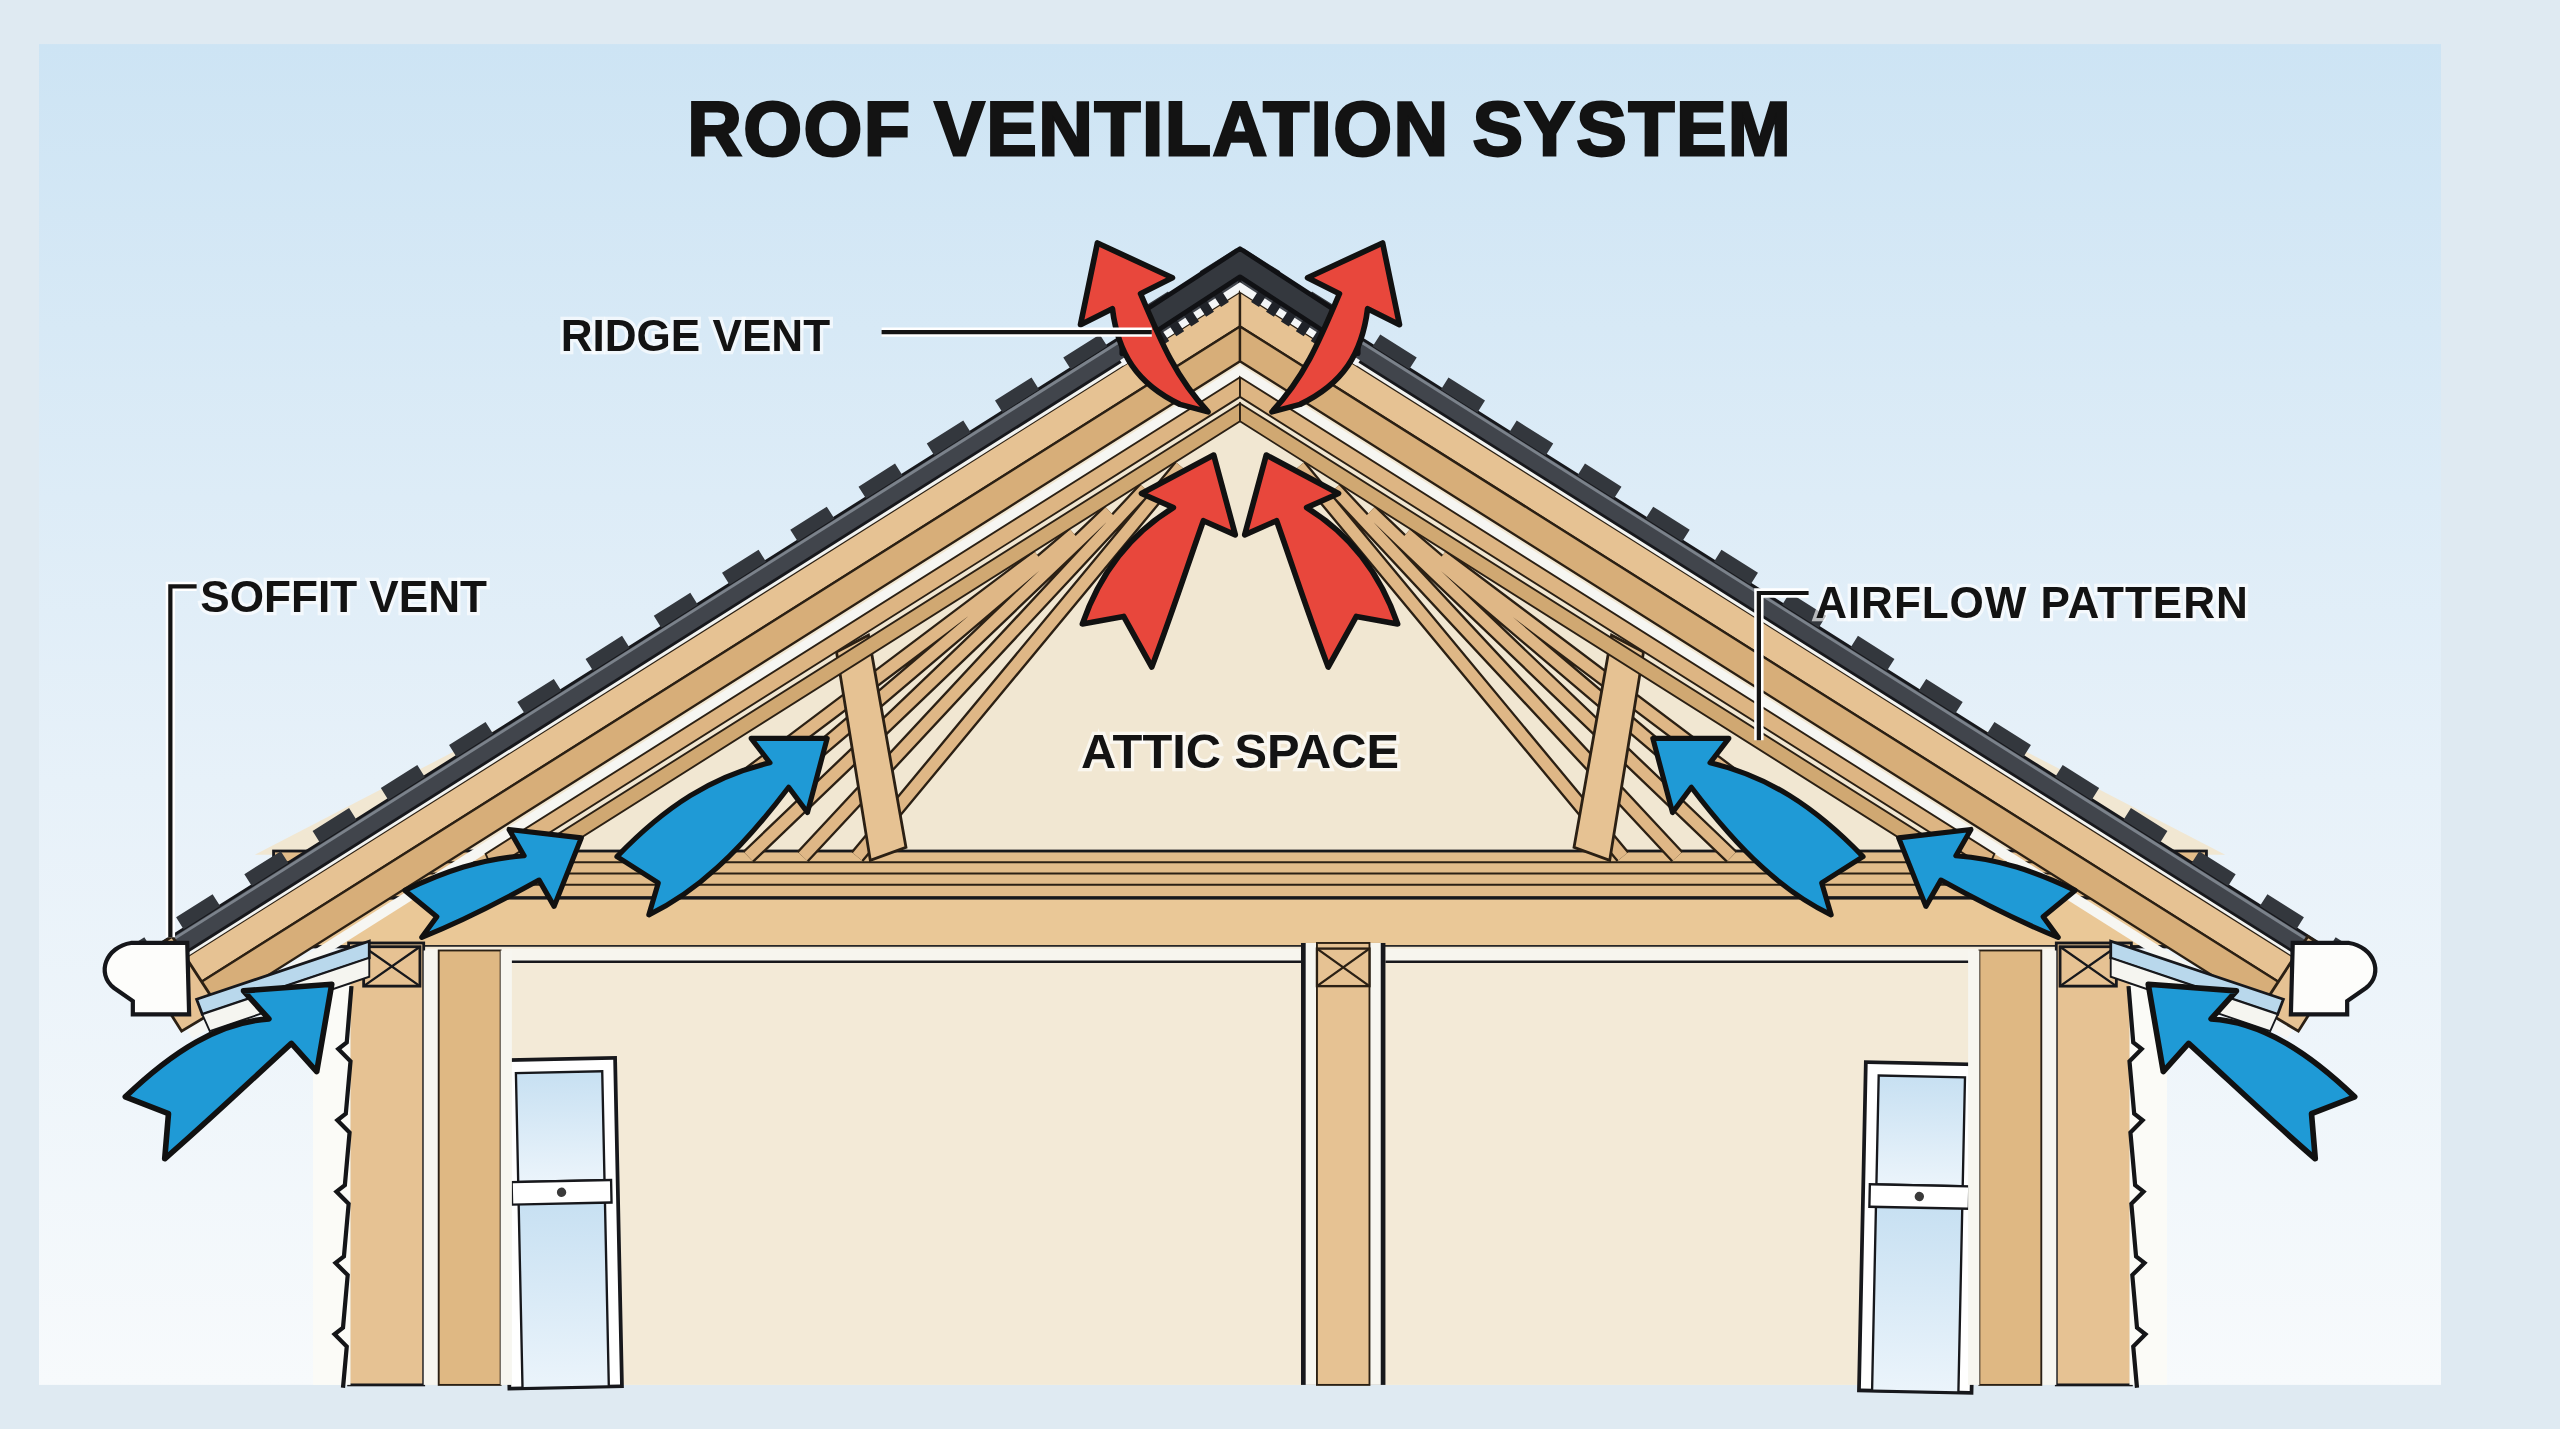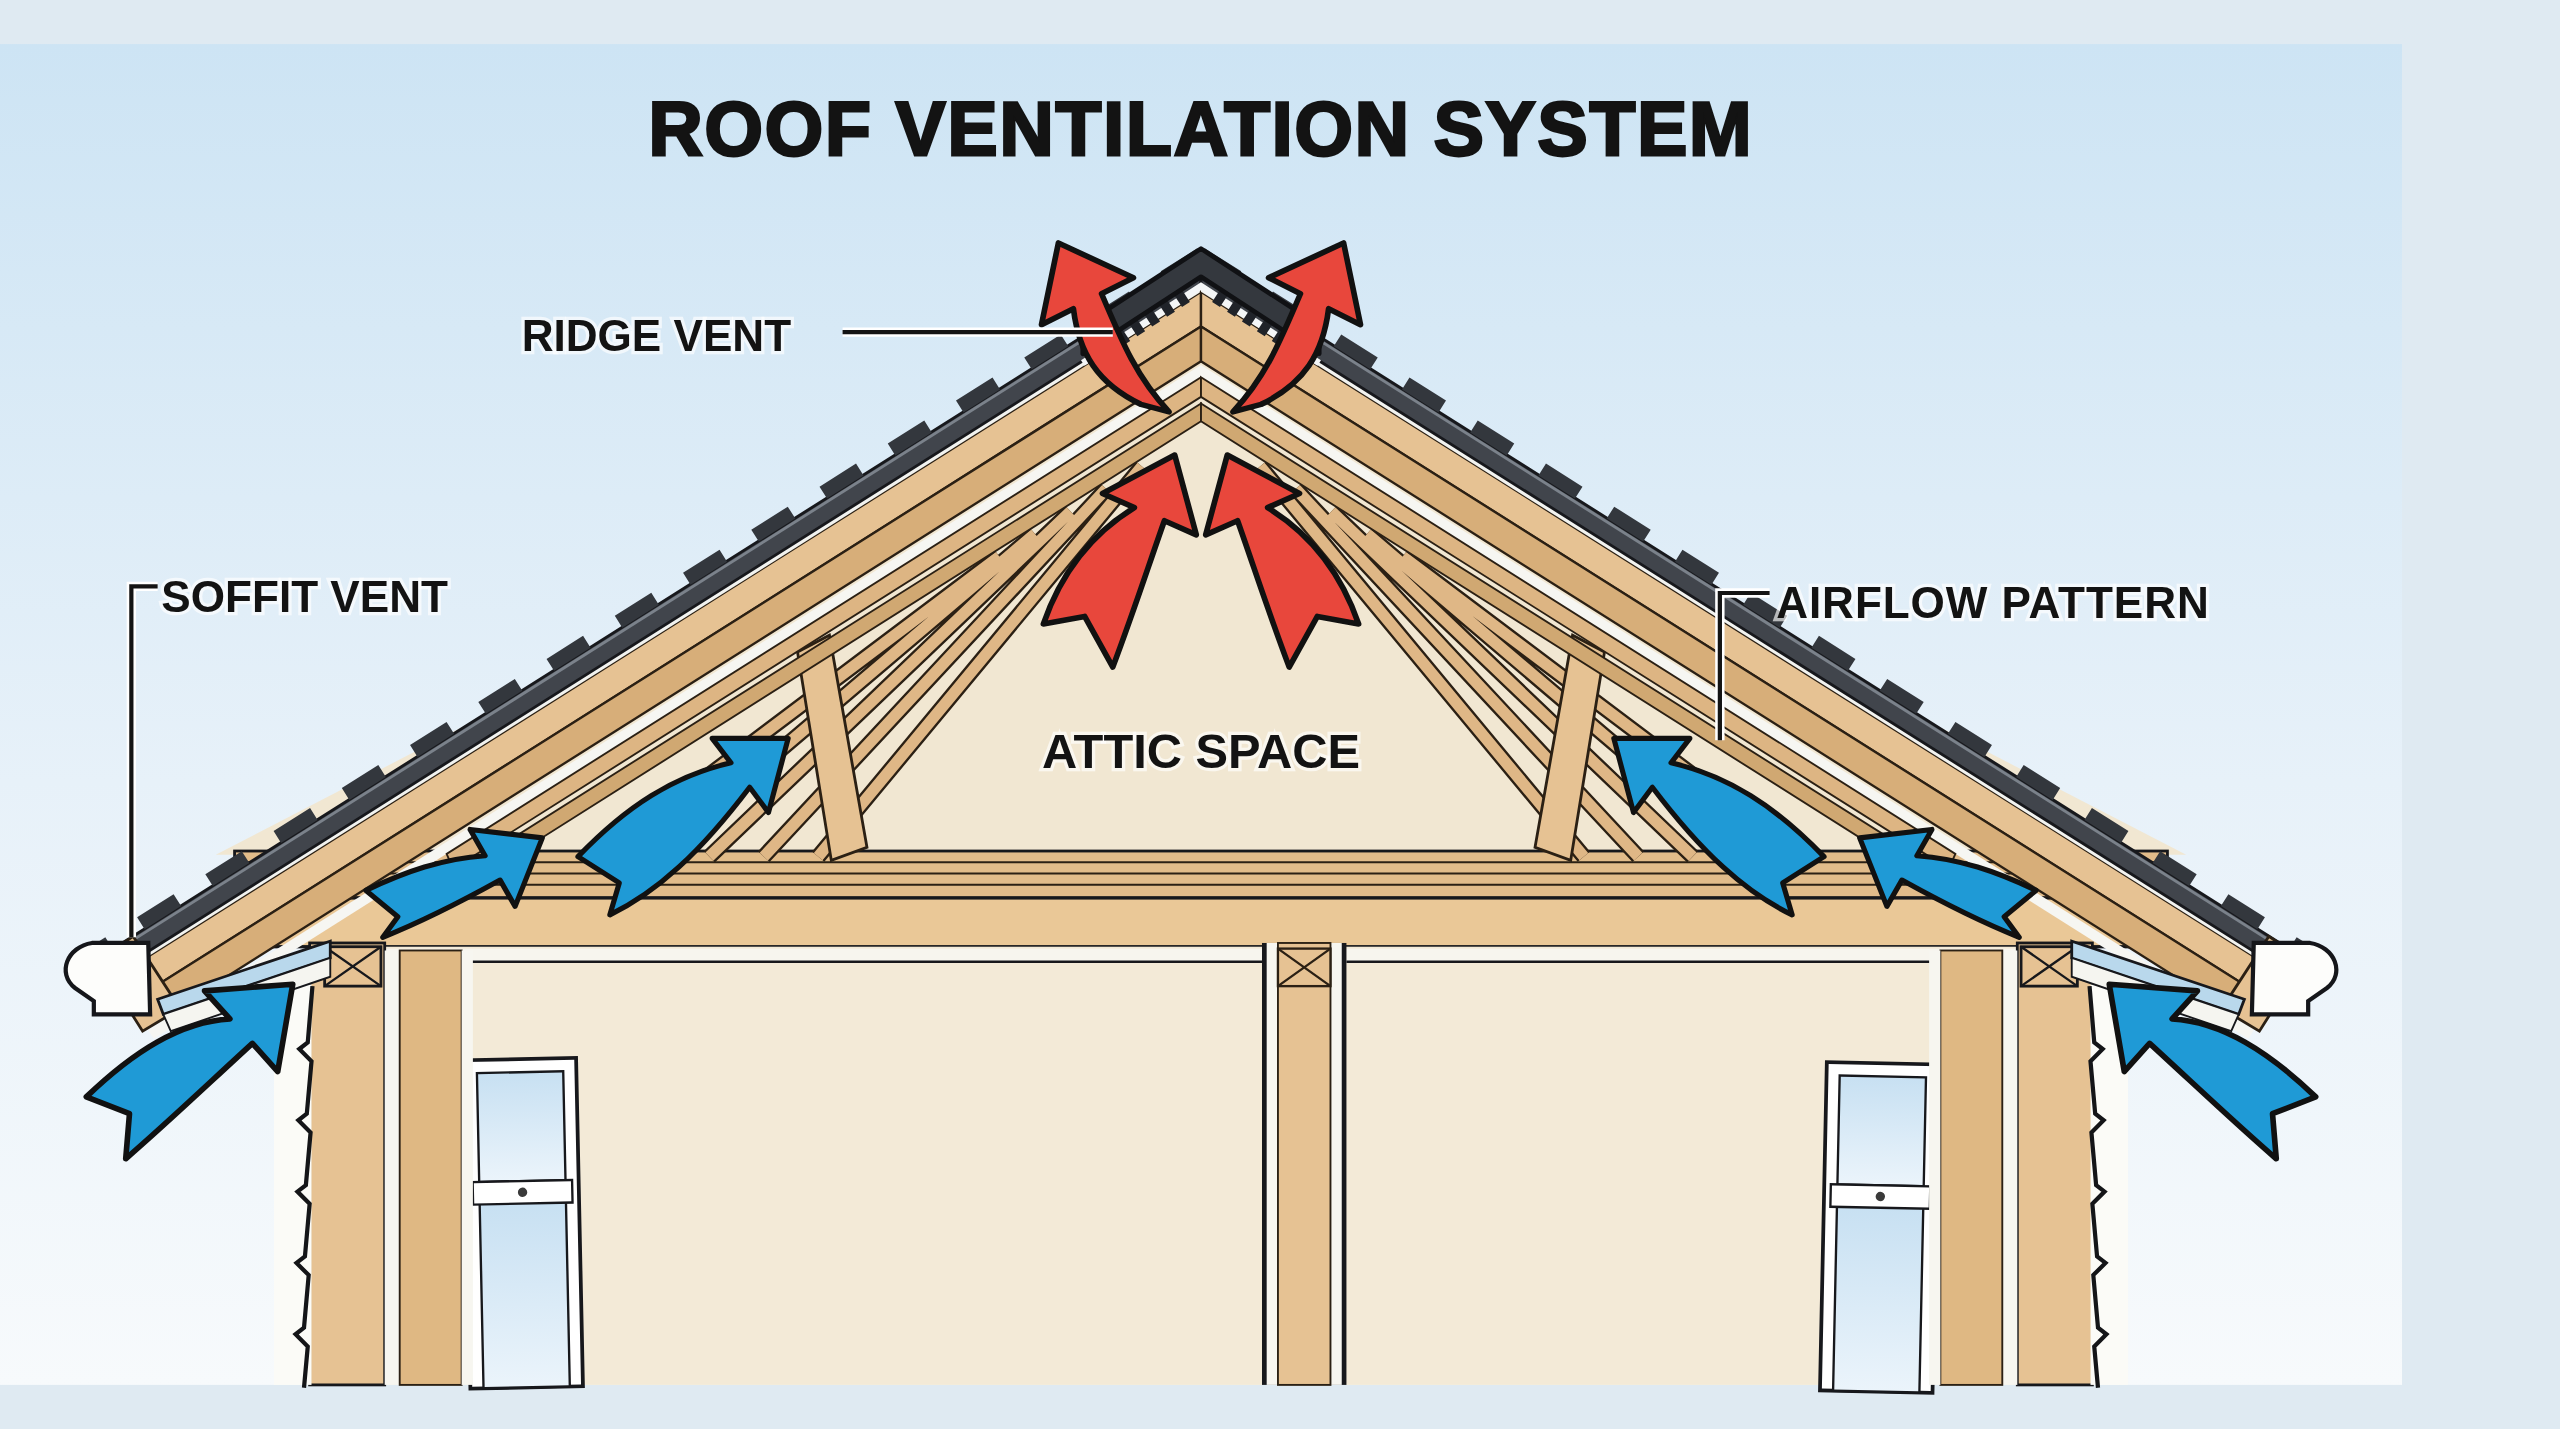--- a/index.html
+++ b/index.html
@@ -1,17 +1,17 @@
 <!DOCTYPE html>
 <html><head>
 <meta charset="utf-8">
 <style>
   html,body{margin:0;padding:0;background:#dfeaf2;}
   .stage{position:relative;width:2402px;height:1429px;overflow:hidden;
-         font-family:"Liberation Sans","DejaVu Sans",sans-serif;}
+         font-family:"Liberation Sans","DejaVu Sans",sans-serif;padding-left:39px;}
   svg{display:block;width:100%;height:100%;}
   .lbl{font-family:"Liberation Sans","DejaVu Sans",sans-serif;font-weight:bold;fill:#131313;
        paint-order:stroke;stroke:rgba(255,255,255,.65);stroke-width:7px;}
   .ttl{font-family:"Liberation Sans","DejaVu Sans",sans-serif;font-weight:bold;fill:#131313;
        paint-order:stroke fill;stroke:#131313;stroke-width:3px;letter-spacing:2px;}
 </style>
 </head>
 <body>
 
 <div class="stage">

